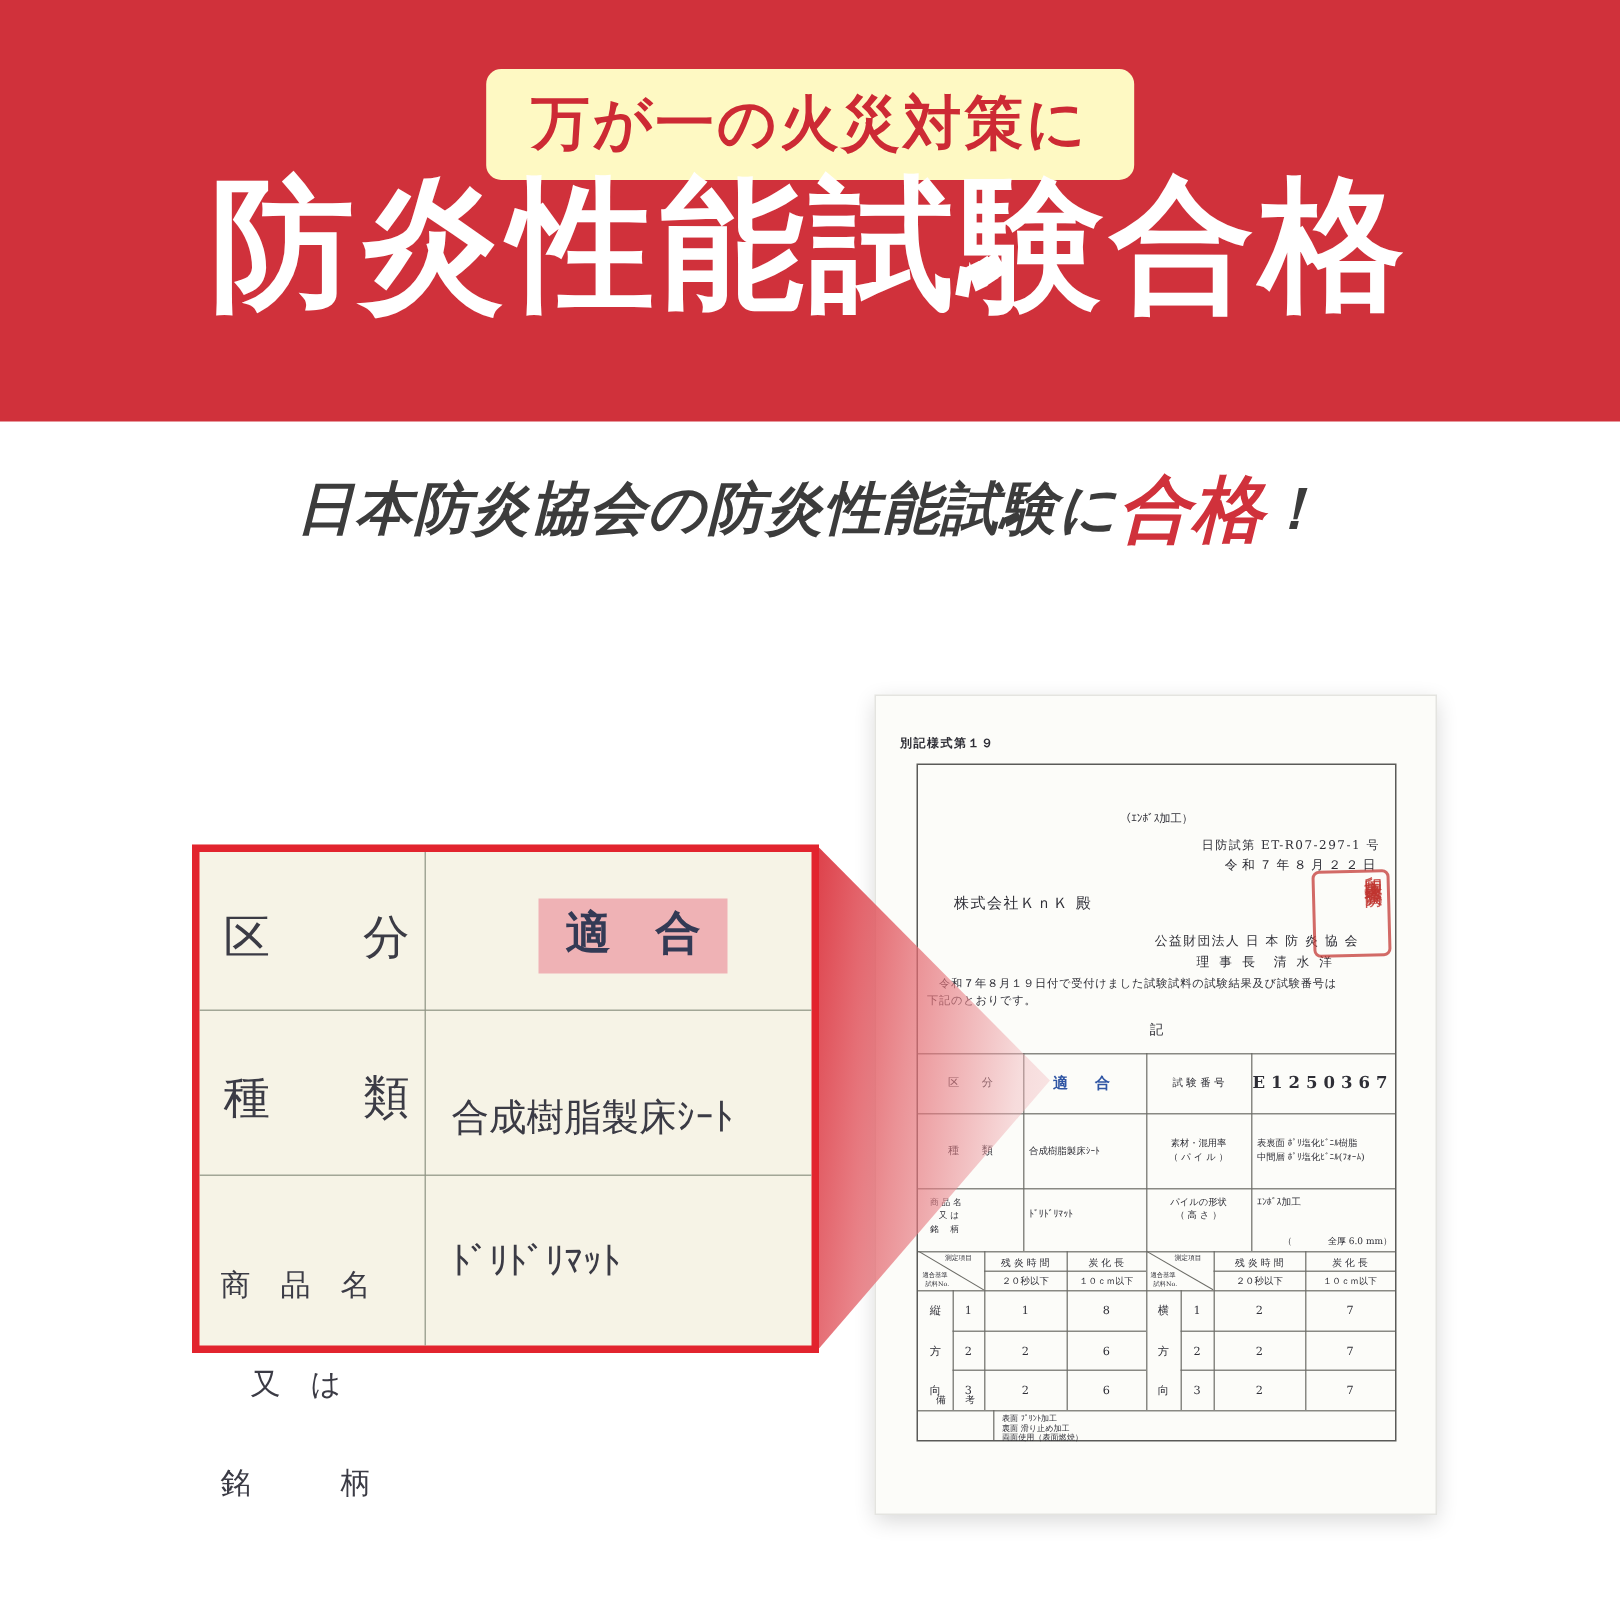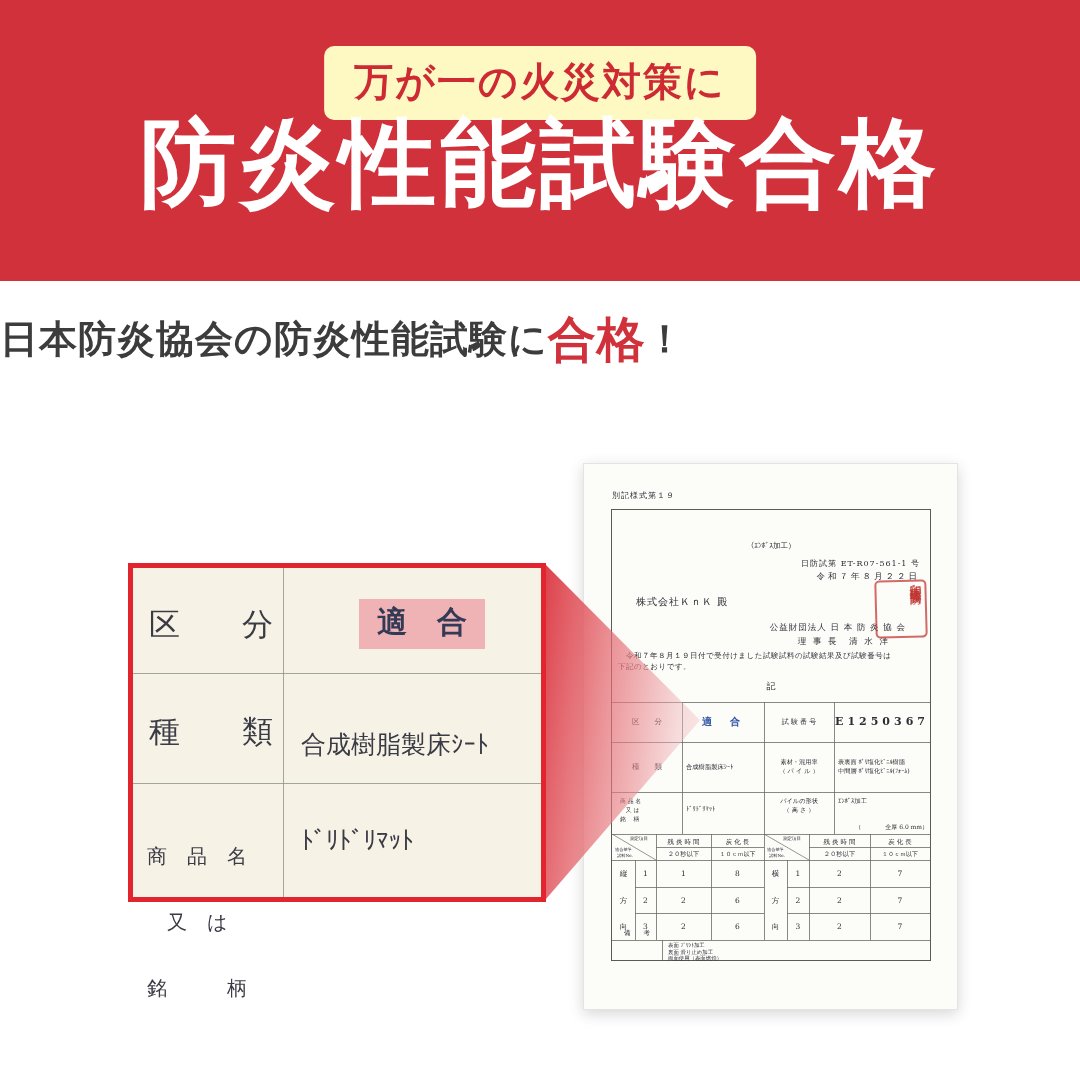--- a/index.html
+++ b/index.html
@@ -9,22 +9,22 @@
 
   
   .banner{position:absolute;left:0;top:0;width:1080px;height:281px;background:#D0313B;}
   .badge{position:absolute;top:46px;left:50%;transform:translateX(-50%);
          background:#fef9c3;color:#CD2A34;font-size:39px;font-weight:bold;
          padding:9px 30px 11px;border-radius:10px;letter-spacing:2px;white-space:nowrap;}
   .main-title{position:absolute;top:100px;left:0;width:100%;text-align:center;color:#ffffff;
          font-size:96px;font-weight:800;letter-spacing:4px;white-space:nowrap;}
 
   
-  .lead{position:absolute;left:0;width:100%;text-align:left;color:#3C3C3C;
-        font-size:38px;font-weight:bold;letter-spacing:1px;white-space:nowrap;}
+  .lead{position:absolute;left:0;width:100%;text-align:center;color:#3C3C3C;
+        font-size:38px;font-weight:bold;letter-spacing:1px;white-space:nowrap;font-style:italic;}
   .lead .hl{color:#D0313B;font-size:48px;vertical-align:-4px;}
 
   
   .beam{position:absolute;left:546px;top:565px;width:154px;height:334px;z-index:5;
         background:linear-gradient(97deg, rgba(219,52,62,0.93) 0%, rgba(228,105,112,0.72) 38%,
                    rgba(240,180,184,0.45) 78%, rgba(246,206,209,0.38) 100%);
         clip-path:polygon(0 0, 100% 46.5%, 0 100%);}
 
   
   .excerpt{position:absolute;left:128px;top:563px;width:418px;height:339px;z-index:6;
@@ -62,26 +62,26 @@
       <span>万が一の火災対策に</span>
     </div>
     <div class="main-title">防炎性能試験合格</div>
   </div>
 
   <div class="lead" style="top:308px;">
     <span>日本防炎協会の防炎性能試験に</span><span class="hl">合格</span><span>！</span>
   </div>
 
   <div class="cert">
-    <div class="ctxt" style="left:28px;top:26px;font-size:8px;letter-spacing:1px;">別記様式第１９</div>
+    <div class="ctxt" style="left:16px;top:26px;font-size:8px;letter-spacing:1px;font-weight:bold;">別記様式第１９</div>
 
     <div class="cbox">
 
       <div class="ctxt ctr" style="left:0;top:31px;width:318px;font-size:7.5px;">（ｴﾝﾎﾞｽ加工）</div>
-      <div class="ctxt" style="right:10px;top:48px;font-size:8px;letter-spacing:1px;">日防試第 ET-R07-561-1 号</div>
+      <div class="ctxt" style="right:10px;top:48px;font-size:8px;letter-spacing:1px;">日防試第 ET-R07-297-1 号</div>
       <div class="ctxt" style="right:10px;top:61px;font-size:8.5px;letter-spacing:3px;">令和７年８月２２日</div>
       <div class="ctxt" style="left:8px;top:85px;font-size:10px;letter-spacing:1px;margin-left:16px;">株式会社ＫｎＫ 殿</div>
       <div class="ctxt" style="right:24px;top:112px;font-size:8.5px;letter-spacing:1px;">公益財団法人 日 本 防 炎 協 会</div>
       <div class="ctxt" style="right:40px;top:126px;font-size:8.5px;letter-spacing:2px;">理 事 長　清 水 洋</div>
       <div class="seal">防炎協会理事長之印印</div>
       <div class="ctxt" style="left:6px;top:141px;font-size:7.5px;letter-spacing:0.5px;">　令和７年８月１９日付で受付けました試験試料の試験結果及び試験番号は</div>
       <div class="ctxt" style="left:6px;top:152px;font-size:7.5px;letter-spacing:0.5px;">下記のとおりです。</div>
       <div class="ctxt ctr" style="left:0;top:170px;width:318px;font-size:9px;">記</div>
 
       <div class="abs" style="left:0;top:192px;width:318px;height:258px;">

